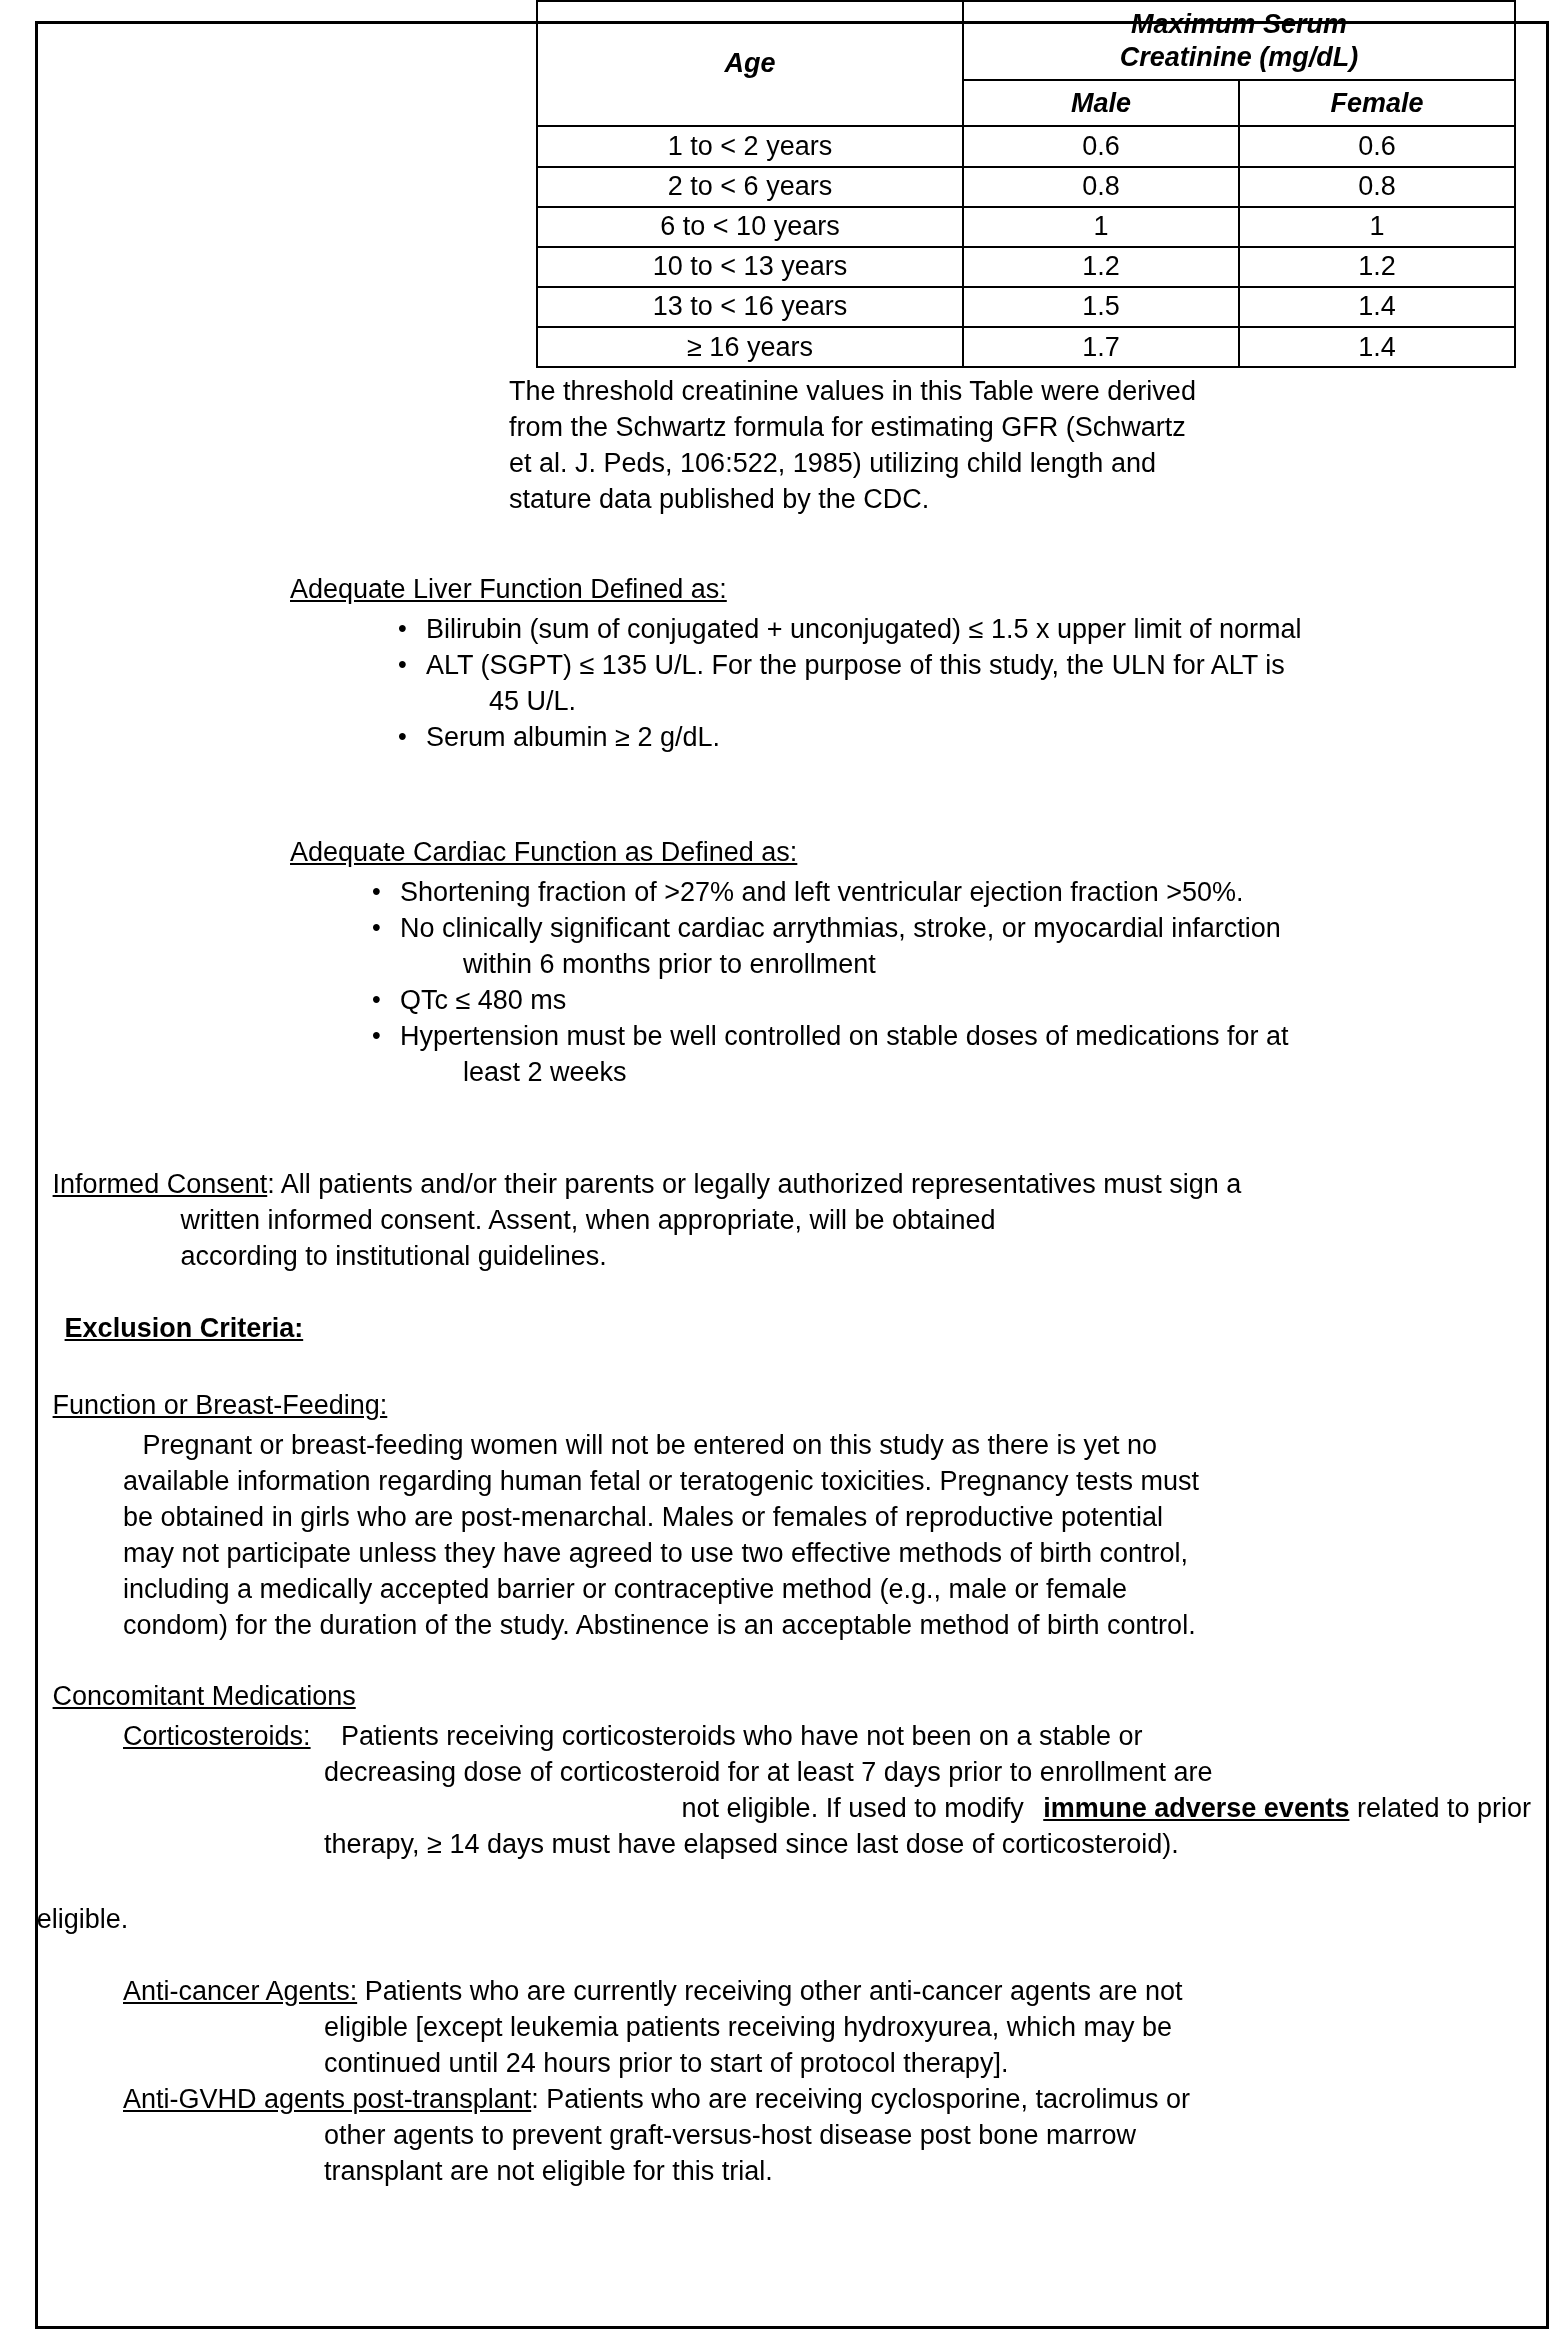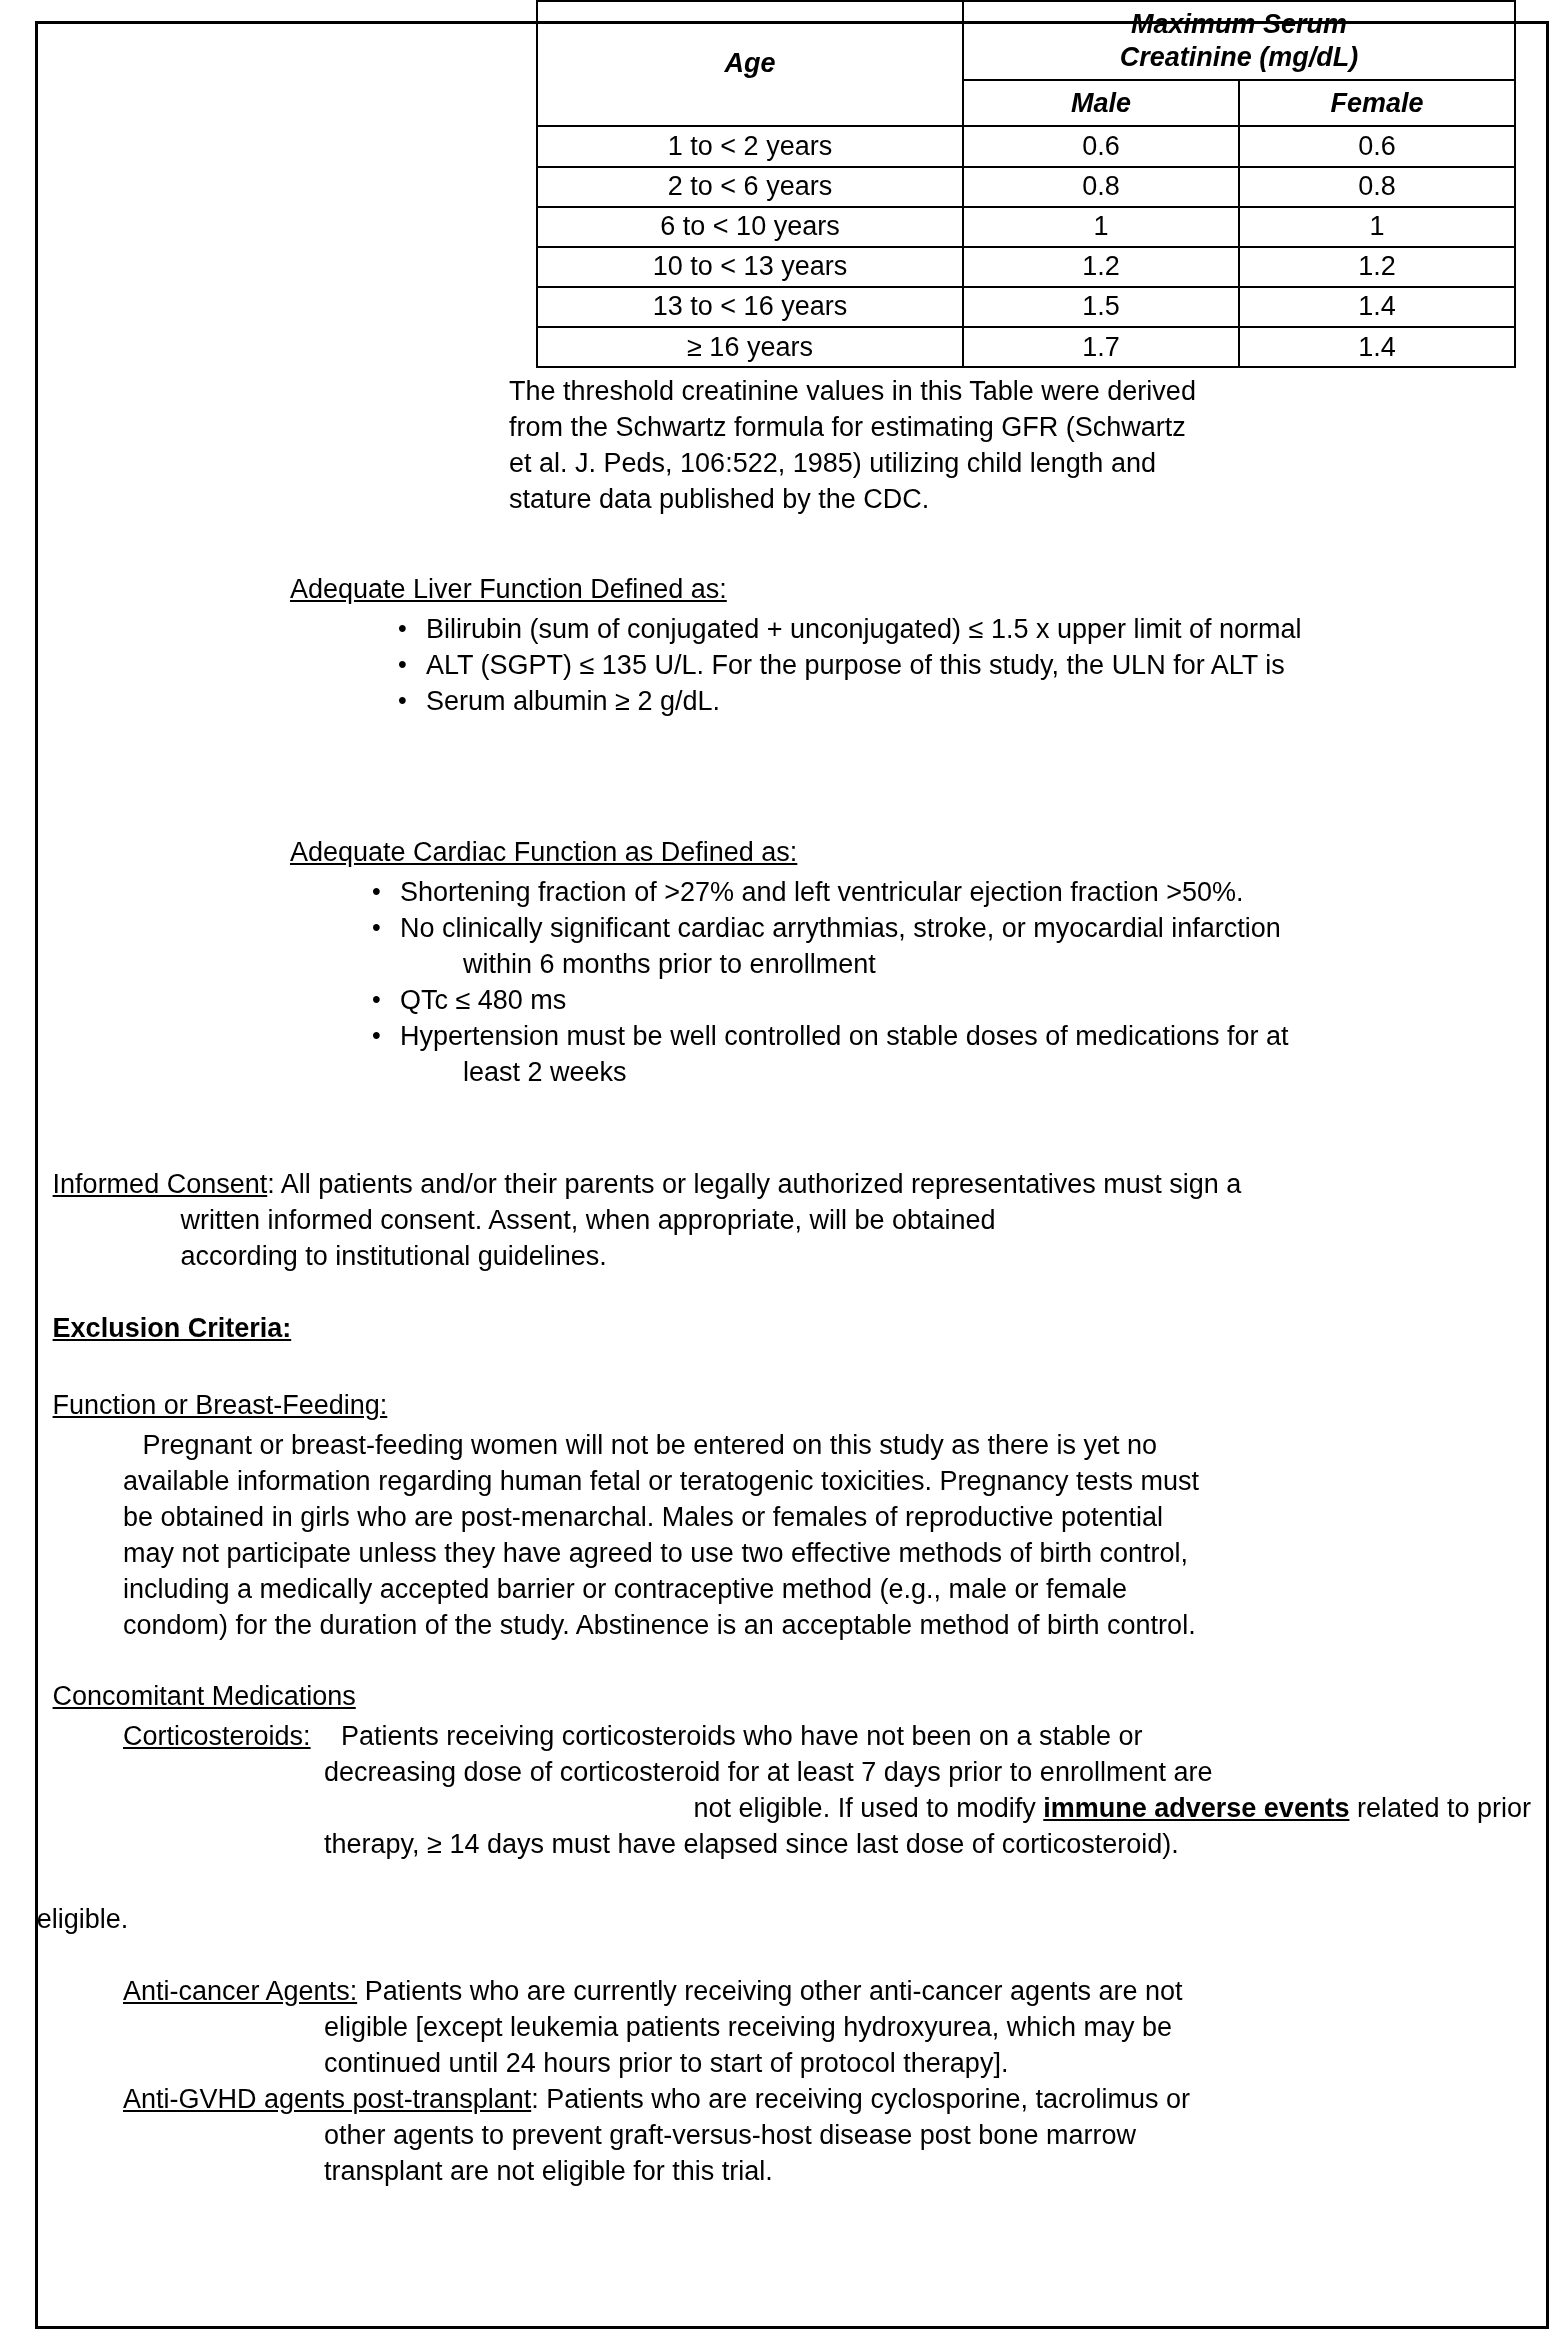--- a/index.html
+++ b/index.html
@@ -67,21 +67,21 @@
   .cr-sub { height: 39px; }
   .cr-row { height: 37px; }
 
   
   .blk {
     position: absolute;
     font-size: 27px;
     line-height: 36px;
   }
   .u   { text-decoration: underline; }
-  .ub  { font-weight: bold; text-decoration: underline; }
+  .ub  { font-weight: bold; text-decoration: underline; margin-left: 12px; }
 
   
   .bullets {
     position: absolute;
     margin: 0;
     padding: 0;
     list-style: none;
     font-size: 27px;
     line-height: 36px;
   }
@@ -168,20 +168,21 @@
     <div class="blk u" style="left:255px; top:571px;">Adequate Liver Function Defined as:</div>
 
     <ul class="bullets" style="left:356px; top:611px; width:1118px;">
       <li>
         <span class="bul">•</span>
         <span class="cont">Bilirubin (sum of conjugated + unconjugated) ≤ 1.5 x upper limit of normal</span>
       </li>
       <li>
         <span class="bul">•</span>
         <span class="cont">ALT (SGPT) ≤ 135 U/L.  For the purpose of this study, the ULN for ALT is</span>
+        <span class="ind2">45 U/L.</span>
       </li>
       <li>
         <span class="bul">•</span>
         <span class="cont">Serum albumin ≥ 2 g/dL.</span>
       </li>
     </ul>
 
     <div class="blk u" style="left:255px; top:834px;">Adequate Cardiac Function as Defined as:</div>
 
     <ul class="bullets" style="left:330px; top:874px; width:1144px;">

